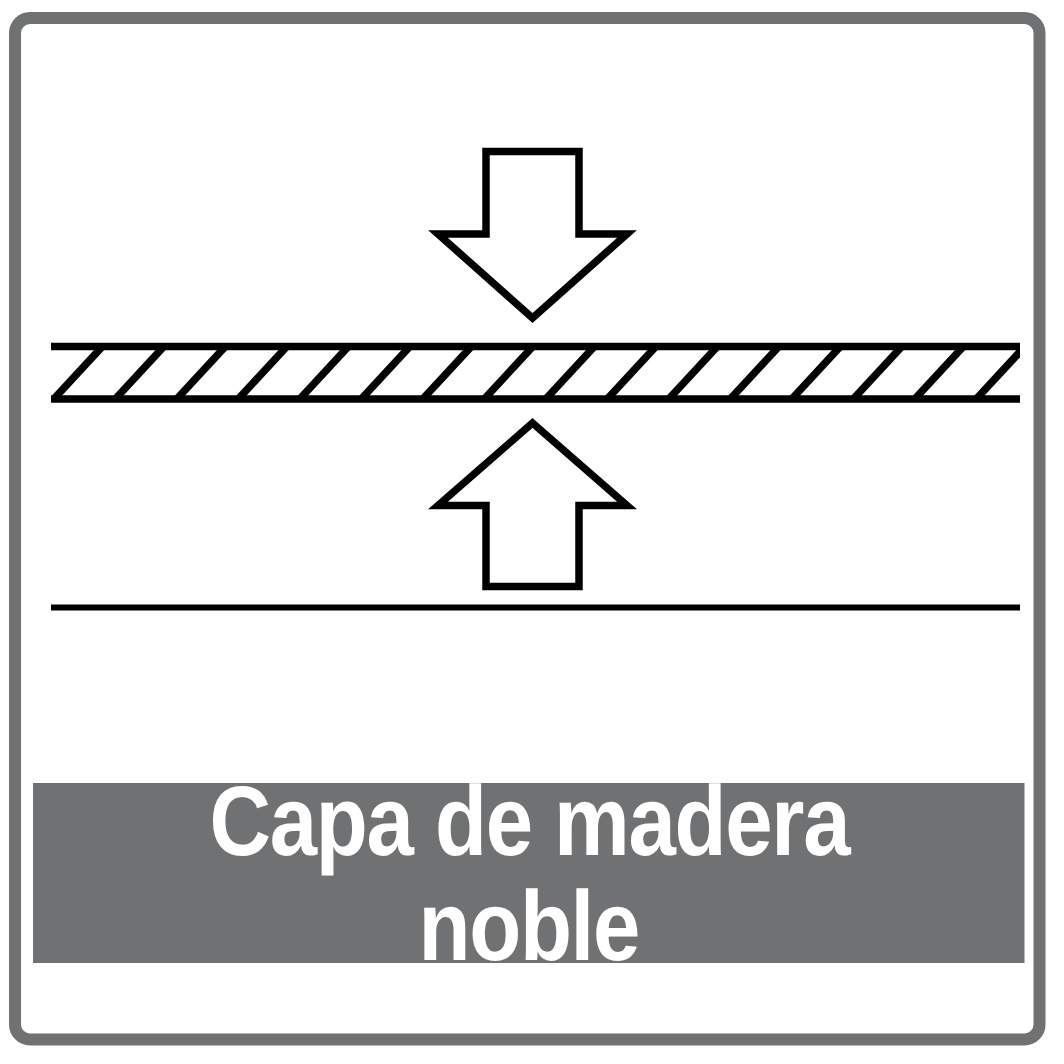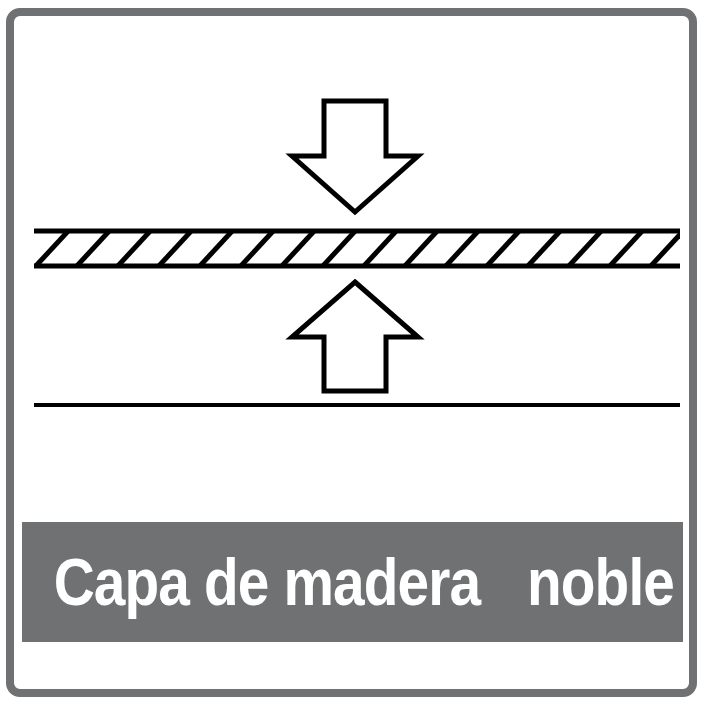--- a/index.html
+++ b/index.html
@@ -4,21 +4,21 @@
   <style>
     html, body { margin: 0; padding: 0; background: #ffffff; }
     body { width: 709px; height: 709px; position: relative; overflow: hidden; }
     .frame {
       position: absolute; left: 6px; top: 8px; width: 675px; height: 673px;
       border: 8px solid #707173; border-radius: 14px; background: #ffffff;
     }
     svg.diagram { position: absolute; left: 0; top: 0; width: 709px; height: 709px; }
     .label-band {
       position: absolute; left: 22px; top: 522px; width: 661px; height: 120px;
-      background: #707173; display: flex; flex-direction: row;
+      background: #707173; display: flex; flex-direction: column;
       align-items: center; justify-content: center;
     }
     .label-line {
       color: #ffffff; font-family: "Liberation Sans", sans-serif; font-weight: bold;
       font-size: 66px; line-height: 70px; letter-spacing: -1px;
       transform: scaleX(0.86); white-space: nowrap;
     }
   </style>
 </head>
 <body>

